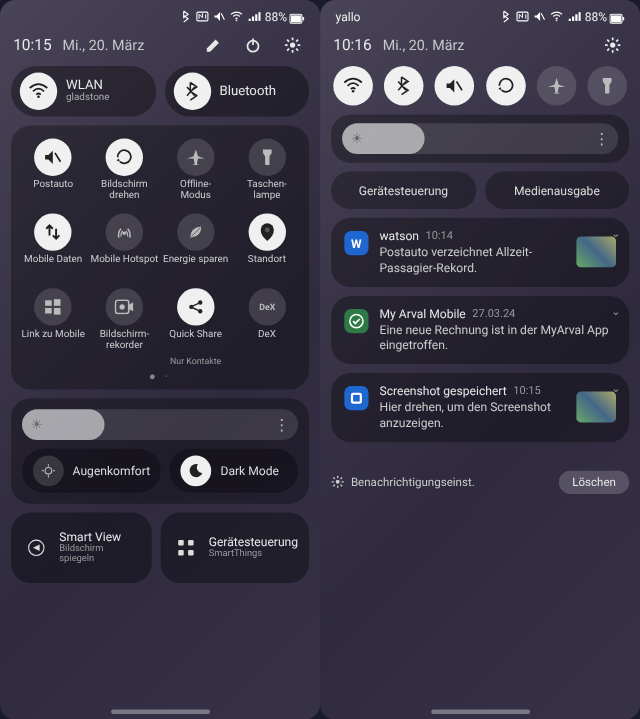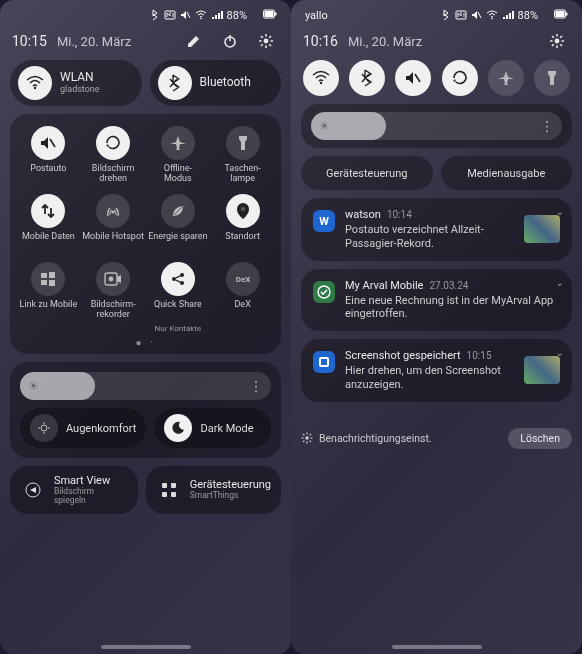--- a/index.html
+++ b/index.html
@@ -31,21 +31,21 @@
     display: flex;
     justify-content: flex-end;
     align-items: center;
     gap: 4px;
     font-size: 11px;
     color: #f0f0f0;
     padding: 0 4px;
   }
   .statusbar .carrier { margin-right: auto; font-size: 11px; }
   .statusbar .glyph { font-size: 11px; line-height: 1; }
-  .statusbar .battery { display: inline-flex; align-items: flex-start; gap: 16px; }
+  .statusbar .battery { display: inline-flex; align-items: flex-end; gap: 2px; }
 
   
   .headerrow {
     display: flex;
     align-items: center;
     height: 34px;
     gap: 10px;
     padding: 0 2px;
     color: #e8e8e8;
   }
@@ -133,21 +133,21 @@
     padding: 0 10px;
     font-size: 11px; color: #ddd;
   }
   .bright-btn .ci { width: 28px; height: 28px; border-radius: 50%; display:flex;align-items:center;justify-content:center; background: rgba(255,255,255,0.14); }
   .bright-btn.on .ci { background: #f0f0f0; color:#222; }
 
   
   .bottomrow { display: flex; gap: 8px; margin-top: 8px; }
   .bottom-card {
     flex: 1;
-    height: 48px;
+    height: 64px;
     background: rgba(0,0,0,0.35);
     border-radius: 18px;
     display: flex; align-items: center; gap: 8px;
     padding: 0 10px;
   }
   .bottom-card .ci2 { width: 26px; height:26px; display:flex;align-items:center;justify-content:center;color:#ddd; }
   .bottom-card .txt { display:flex; flex-direction:column; line-height:1.1; }
   .bottom-card .txt .a { font-size: 11px; color:#e8e8e8; }
   .bottom-card .txt .b { font-size: 8.5px; color:#999; }
 

